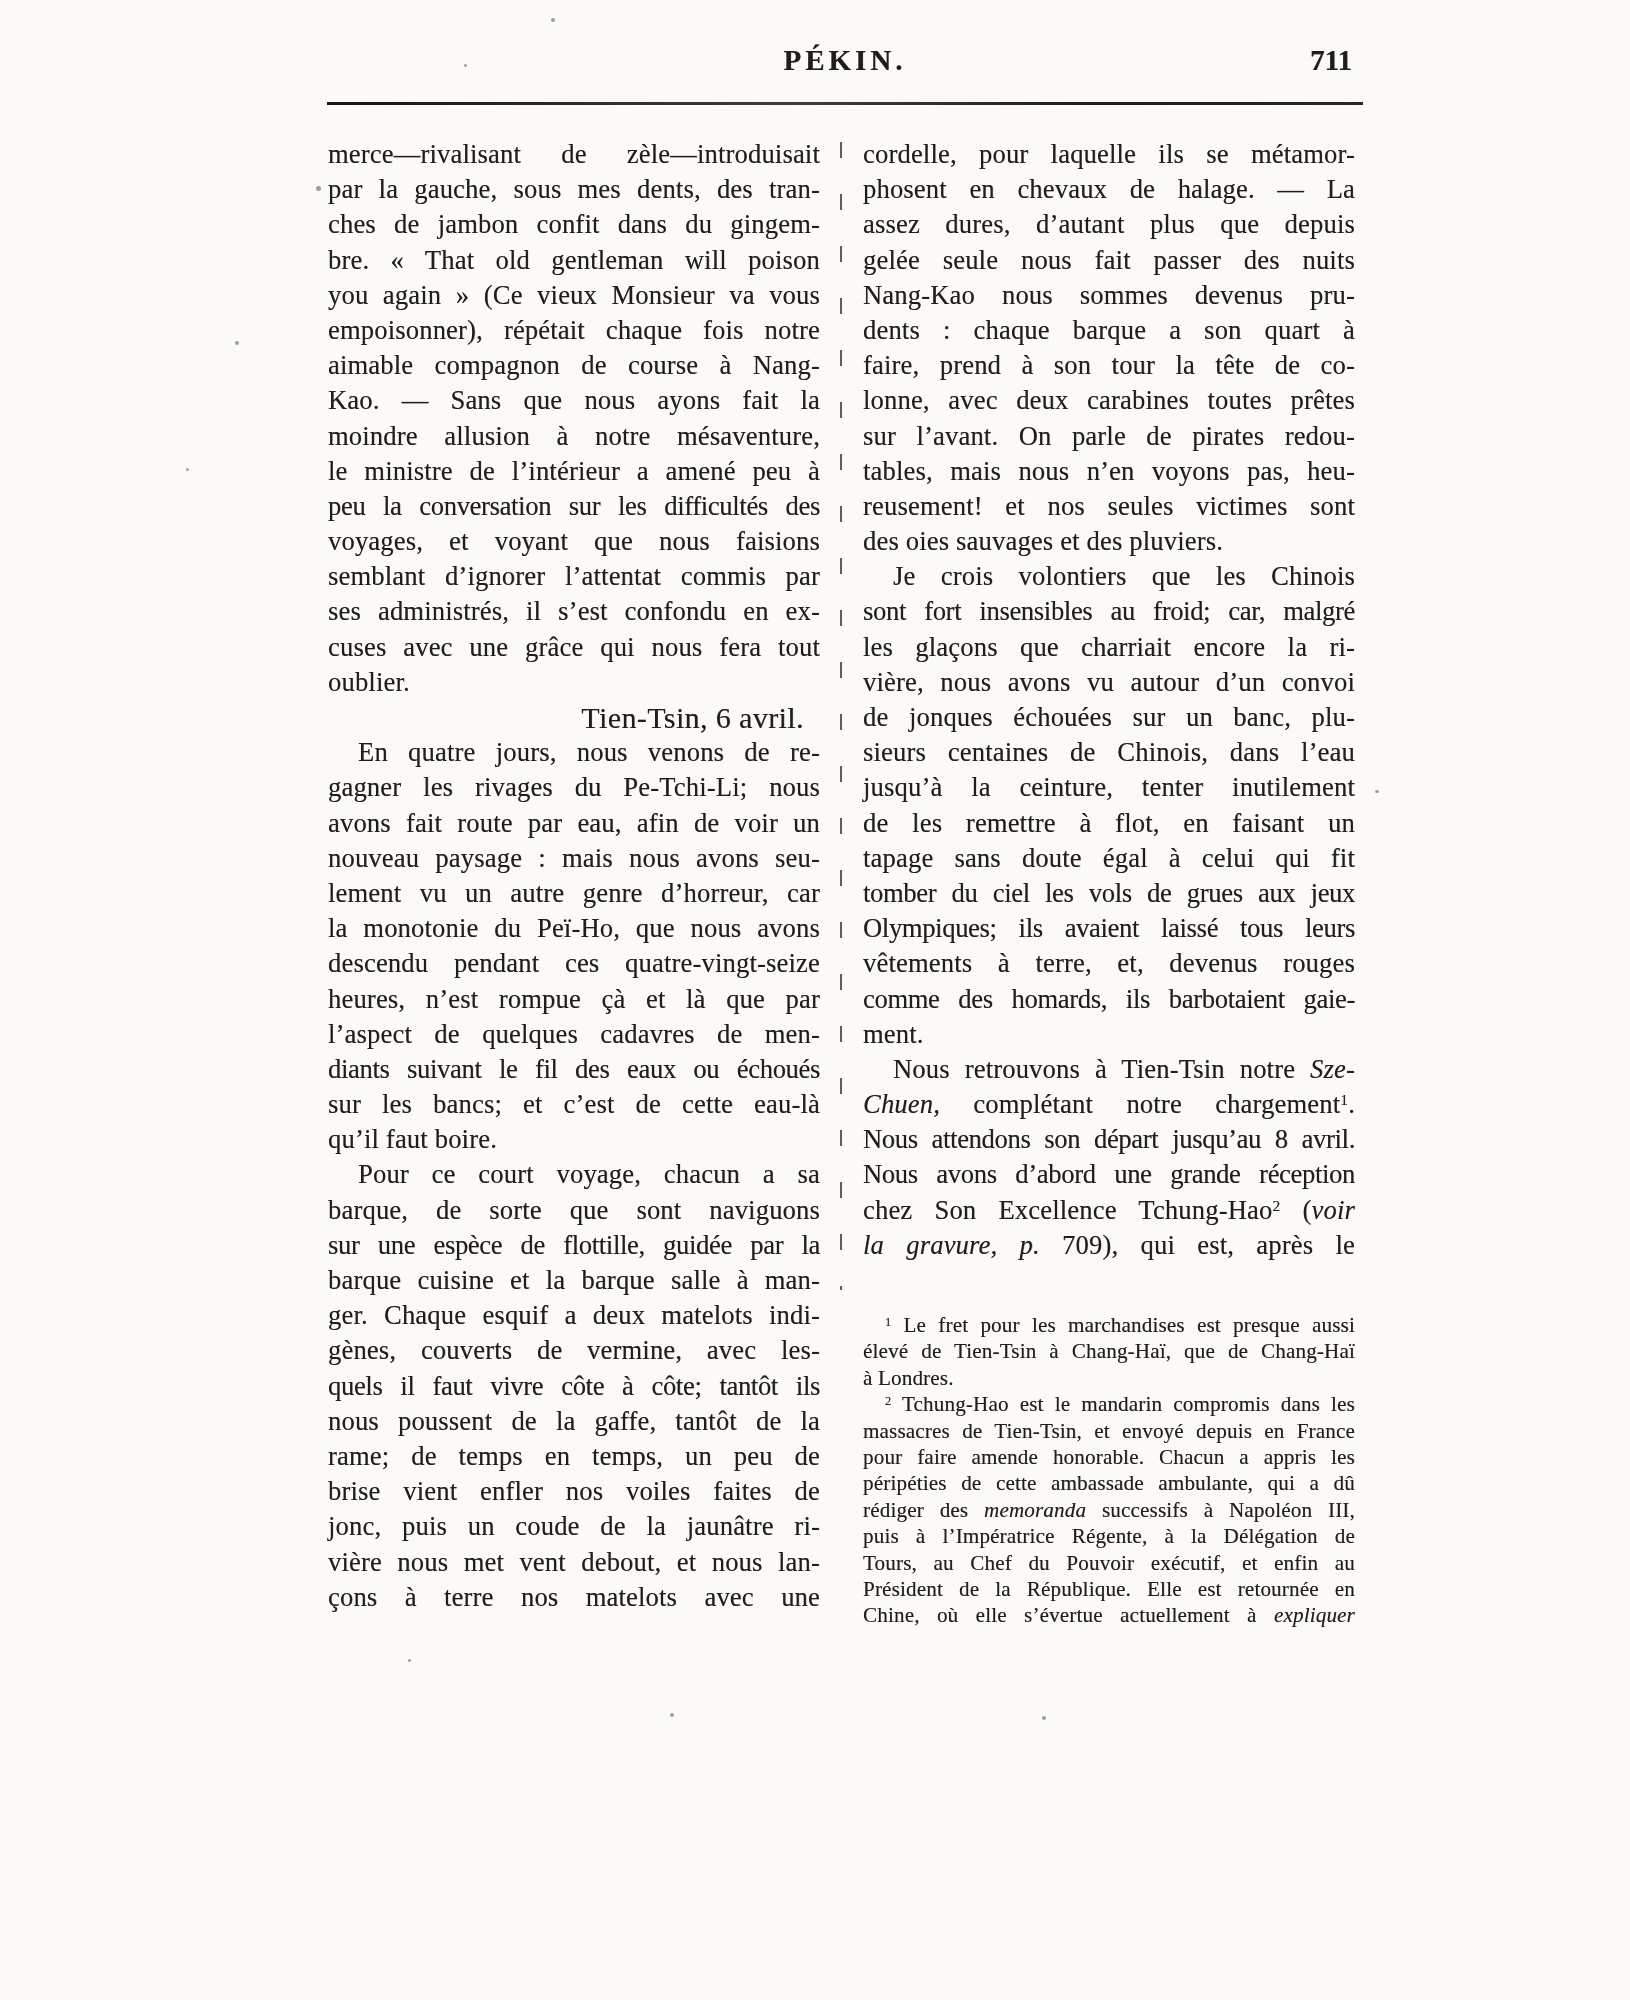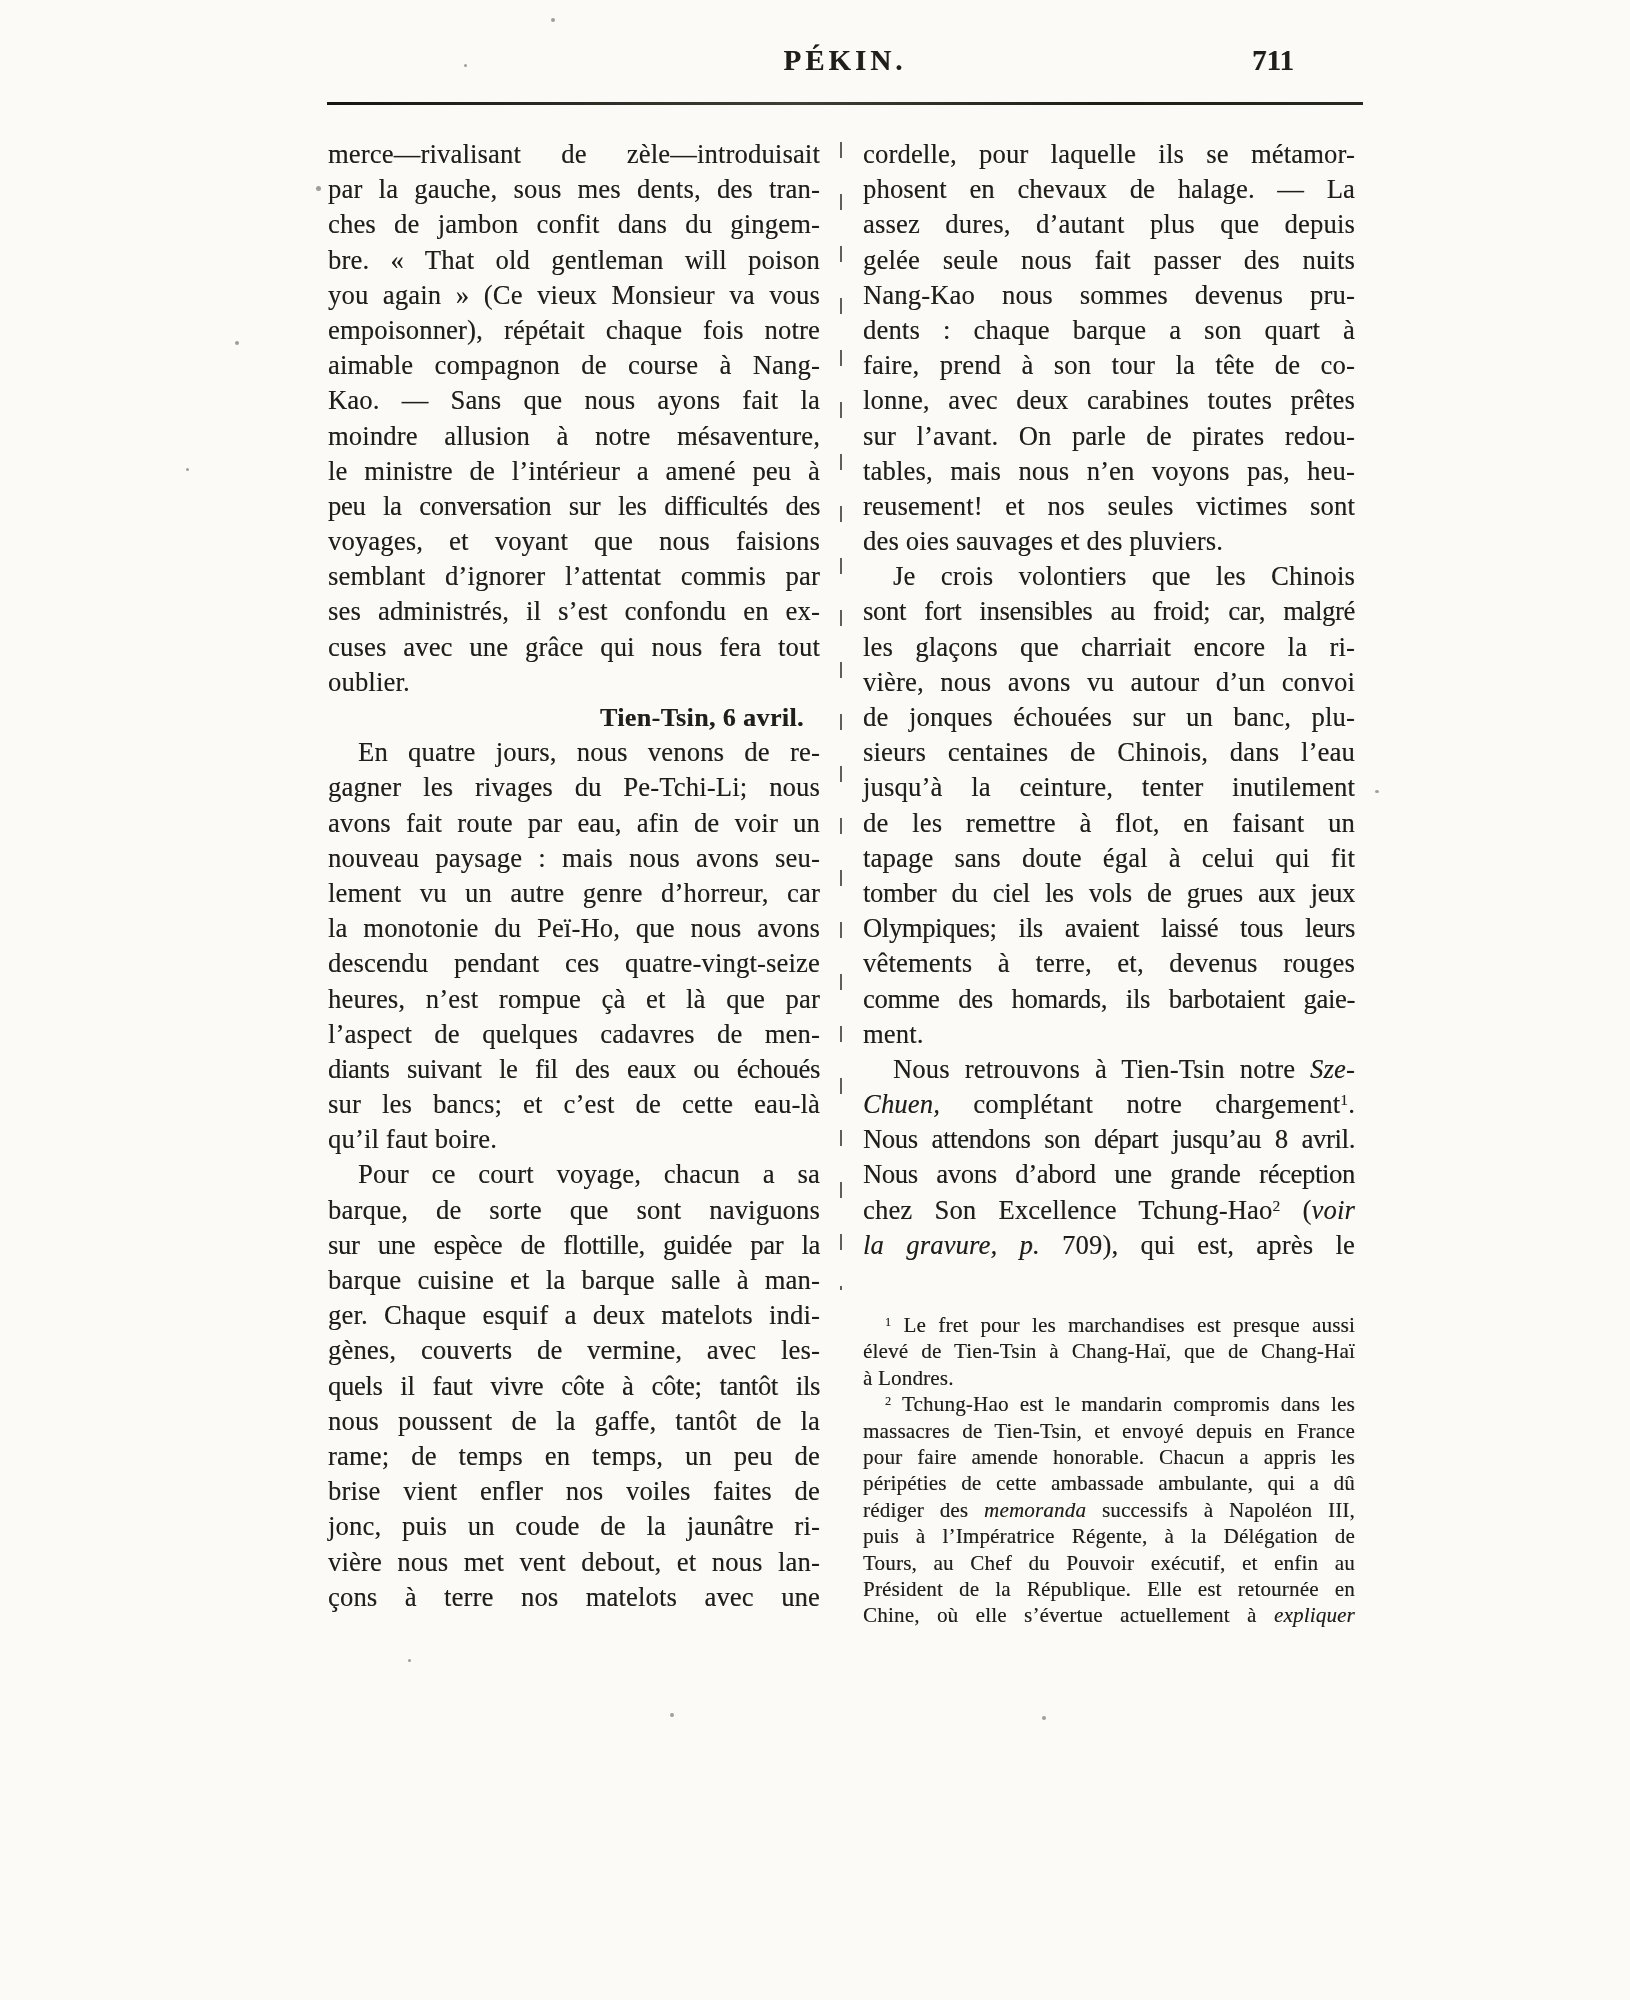--- a/index.html
+++ b/index.html
@@ -10,21 +10,21 @@
     color:#201e1b;
     overflow:hidden;
   }
   .page{position:absolute;inset:0;margin-left:30px;}
   .masthead-title{
     position:absolute;left:297px;top:44px;width:1036px;
     text-align:center;font-size:29px;font-weight:700;letter-spacing:4px;
     text-shadow:0.3px 0.2px 0 rgba(32,30,27,0.55);
   }
   .page-number{
-    position:absolute;left:1192px;top:44px;width:72px;
+    position:absolute;left:1250px;top:44px;width:72px;
     text-align:right;font-size:29px;font-weight:600;
     text-shadow:0.3px 0.2px 0 rgba(32,30,27,0.55);
   }
   .header-rule{
     position:absolute;left:297px;top:102px;width:1036px;height:3px;
     background:linear-gradient(to right,#17150f,#413e38 45%,#201d17 75%,#2b2822);
   }
   .column{position:absolute;}
   .column-left{left:298px;top:137px;width:492px;}
   .column-right{left:833px;top:137px;width:492px;}
@@ -39,21 +39,21 @@
     text-align:justify;text-align-last:justify;
     letter-spacing:0.2px;
     text-shadow:0.3px 0.2px 0 rgba(32,30,27,0.5);
     white-space:normal;
   }
   .footnotes .line{font-size:21px;line-height:26.4px;height:26.4px;}
   .align-left{text-align:left;text-align-last:left;}
   .align-right{text-align:right;text-align-last:right;}
   .indent{text-indent:30px;}
   .footnotes .indent{text-indent:22px;}
-  .heading{font-weight:700;font-size:26px;padding-right:16px;letter-spacing:0.4px;}
+  .heading{font-weight:400;font-size:30px;padding-right:16px;letter-spacing:0.4px;}
   .tight{word-spacing:-2.5px;letter-spacing:-0.3px;}
   .it{font-style:italic;}
   sup{font-size:58%;line-height:0;vertical-align:baseline;position:relative;top:-0.5em;}
   .speckle{
     position:absolute;border-radius:50%;background:#55524c;opacity:0.55;
   }
 </style>
 </head>
 <body>
 

